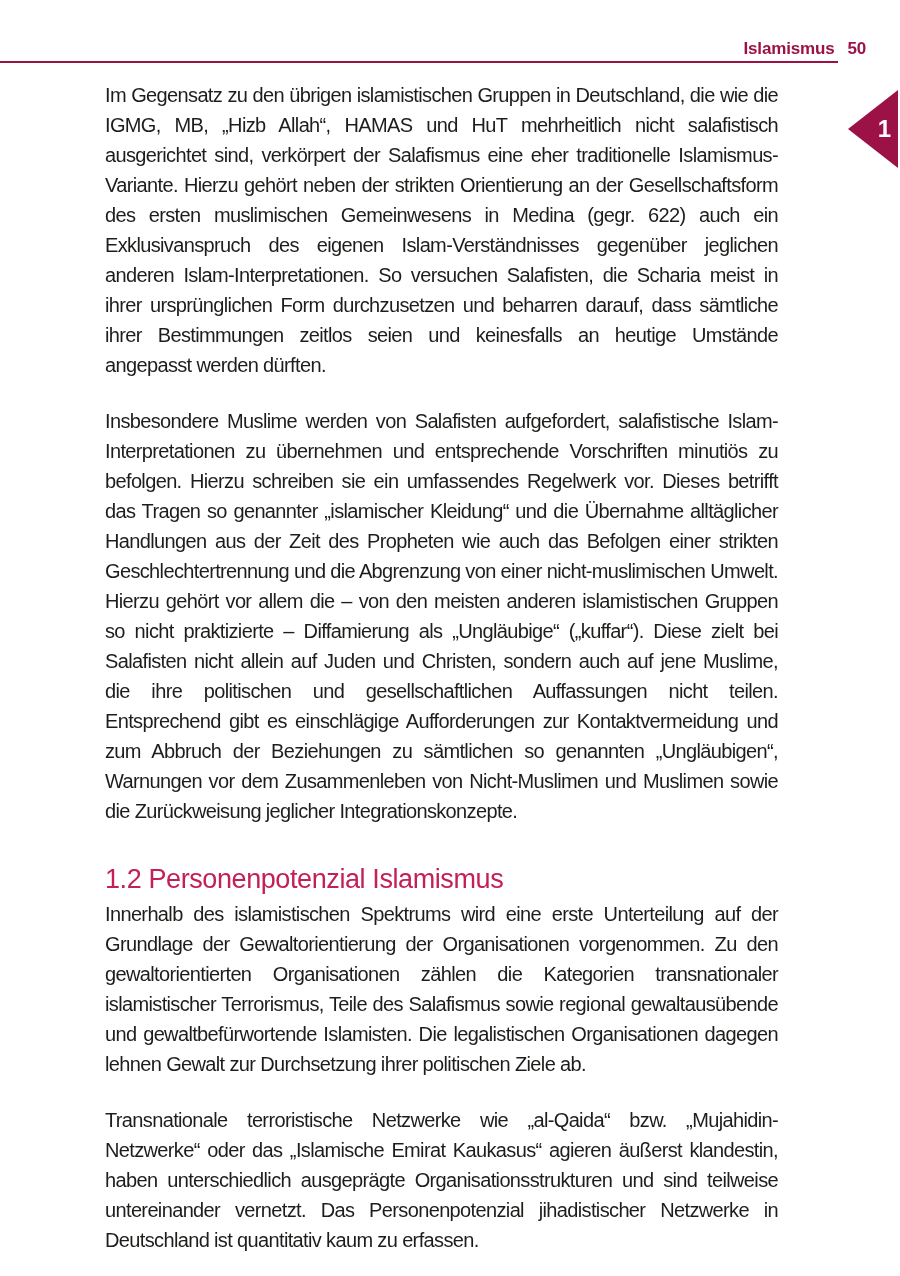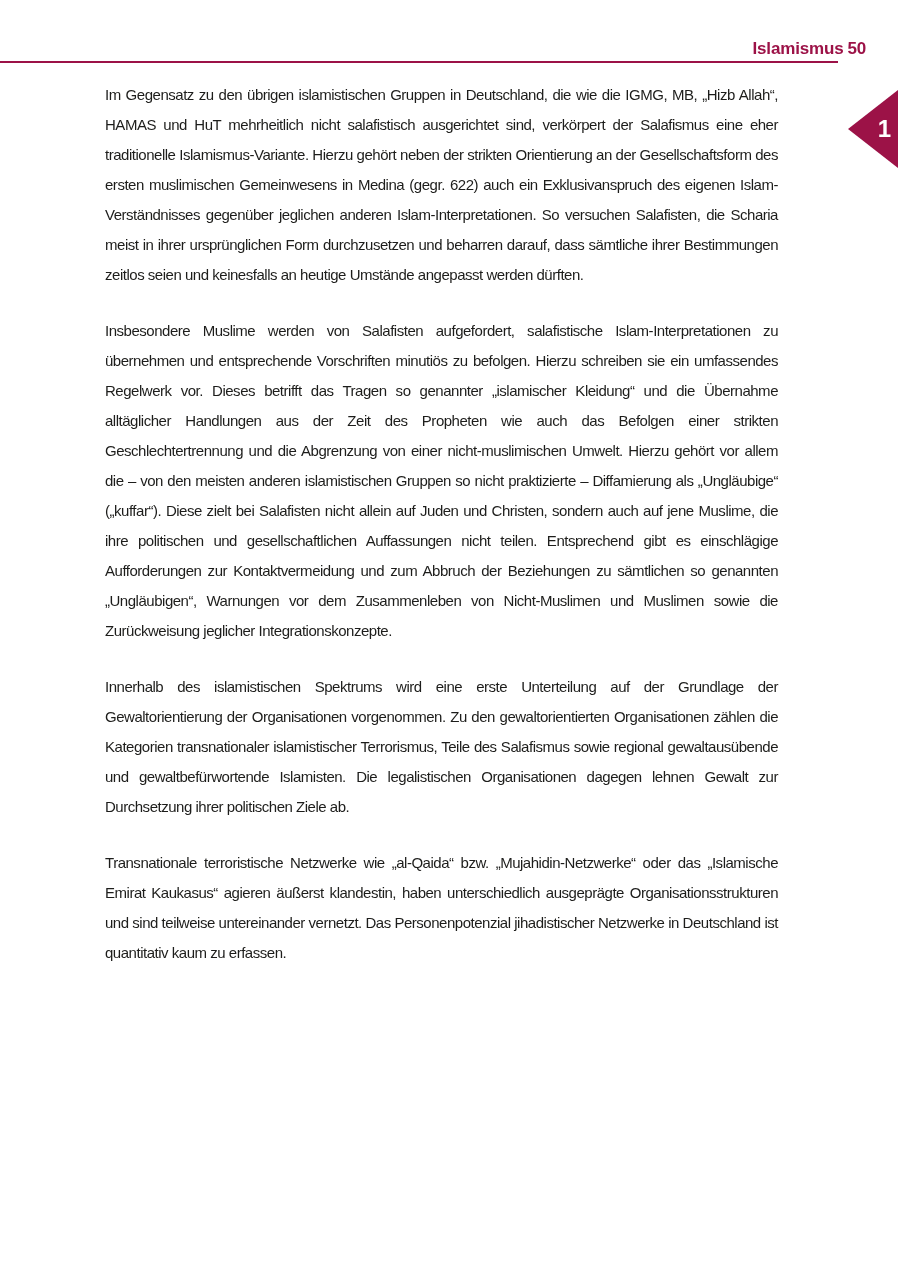--- a/index.html
+++ b/index.html
@@ -17,21 +17,21 @@
     overflow:hidden;
     font-family:"Liberation Sans", sans-serif;
   }
   
   .header-row{
     position:absolute;
     top:39px;
     right:34px;
     display:flex;
     align-items:baseline;
-    gap:4px;
+    gap:13px;
     font-size:17px;
     font-weight:bold;
     letter-spacing:-0.01em;
     color:var(--accent-dark);
   }
   .header-rule{
     position:absolute;
     top:61px;
     left:0;
     width:838px;
@@ -60,21 +60,21 @@
   
   .text-col{
     position:absolute;
     left:105px;
     top:80px;
     width:673px;
     color:var(--body-text);
   }
   .text-col p{
     margin:0 0 26px 0;
-    font-size:15px;
+    font-size:20px;
     line-height:30px;
     letter-spacing:-0.032em;
     text-align:justify;
     hyphens:auto;
     -webkit-hyphens:auto;
   }
   .text-col h2{
     margin:37px 0 3px 0;
     font-size:27px;
     line-height:33px;
@@ -97,17 +97,18 @@
   <div class="chapter-tab">
     <svg viewBox="0 0 50 78" xmlns="http://www.w3.org/2000/svg" aria-hidden="true">
       <polygon points="50,0 50,78 0,39" fill="#9c1247"></polygon>
     </svg>
     <span class="tab-num">1</span>
   </div>
 
   <main class="text-col">
     <p>Im Gegensatz zu den übrigen islamistischen Gruppen in Deutschland, die wie die IGMG, MB, „Hizb Allah“, HAMAS und HuT mehrheitlich nicht salafistisch ausgerichtet sind, verkörpert der Salafismus eine eher traditionelle Islamismus-Variante. Hierzu gehört neben der strikten Orientierung an der Gesellschaftsform des ersten muslimischen Gemeinwesens in Medina (gegr. 622) auch ein Exklusivanspruch des eigenen Islam-Verständnisses gegenüber jeglichen anderen Islam-Interpretationen. So versuchen Salafisten, die Scharia meist in ihrer ursprünglichen Form durchzusetzen und beharren darauf, dass sämtliche ihrer Bestimmungen zeitlos seien und keinesfalls an heutige Umstände angepasst werden dürften.</p>
     <p>Insbesondere Muslime werden von Salafisten aufgefordert, salafistische Islam-Interpretationen zu übernehmen und entsprechende Vorschriften minutiös zu befolgen. Hierzu schreiben sie ein umfassendes Regelwerk vor. Dieses betrifft das Tragen so genannter „islamischer Kleidung“ und die Übernahme alltäglicher Handlungen aus der Zeit des Propheten wie auch das Befolgen einer strikten Geschlechtertrennung und die Abgrenzung von einer nicht-muslimischen Umwelt. Hierzu gehört vor allem die – von den meisten anderen islamistischen Gruppen so nicht praktizierte – Diffamierung als „Ungläubige“ („kuffar“). Diese zielt bei Salafisten nicht allein auf Juden und Christen, sondern auch auf jene Muslime, die ihre politischen und gesellschaftlichen Auffassungen nicht teilen. Entsprechend gibt es einschlägige Aufforderungen zur Kontaktvermeidung und zum Abbruch der Beziehungen zu sämtlichen so genannten „Ungläubigen“, Warnungen vor dem Zusammenleben von Nicht-Muslimen und Muslimen sowie die Zurückweisung jeglicher Integrationskonzepte.</p>
+    <h2>1.2 Personenpotenzial Islamismus</h2>
     <p>Innerhalb des islamistischen Spektrums wird eine erste Unterteilung auf der Grundlage der Gewaltorientierung der Organisationen vorgenommen. Zu den gewaltorientierten Organisationen zählen die Kategorien transnationaler islamistischer Terrorismus, Teile des Salafismus sowie regional gewaltausübende und gewaltbefürwortende Islamisten. Die legalistischen Organisationen dagegen lehnen Gewalt zur Durchsetzung ihrer politischen Ziele ab.</p>
     <p>Transnationale terroristische Netzwerke wie „al-Qaida“ bzw. „Mujahidin-Netzwerke“ oder das „Islamische Emirat Kaukasus“ agieren äußerst klandestin, haben unterschiedlich ausgeprägte Organisationsstrukturen und sind teilweise untereinander vernetzt. Das Personenpotenzial jihadistischer Netzwerke in Deutschland ist quantitativ kaum zu erfassen.</p>
   </main>
 
 </div>
 
 </body></html>

